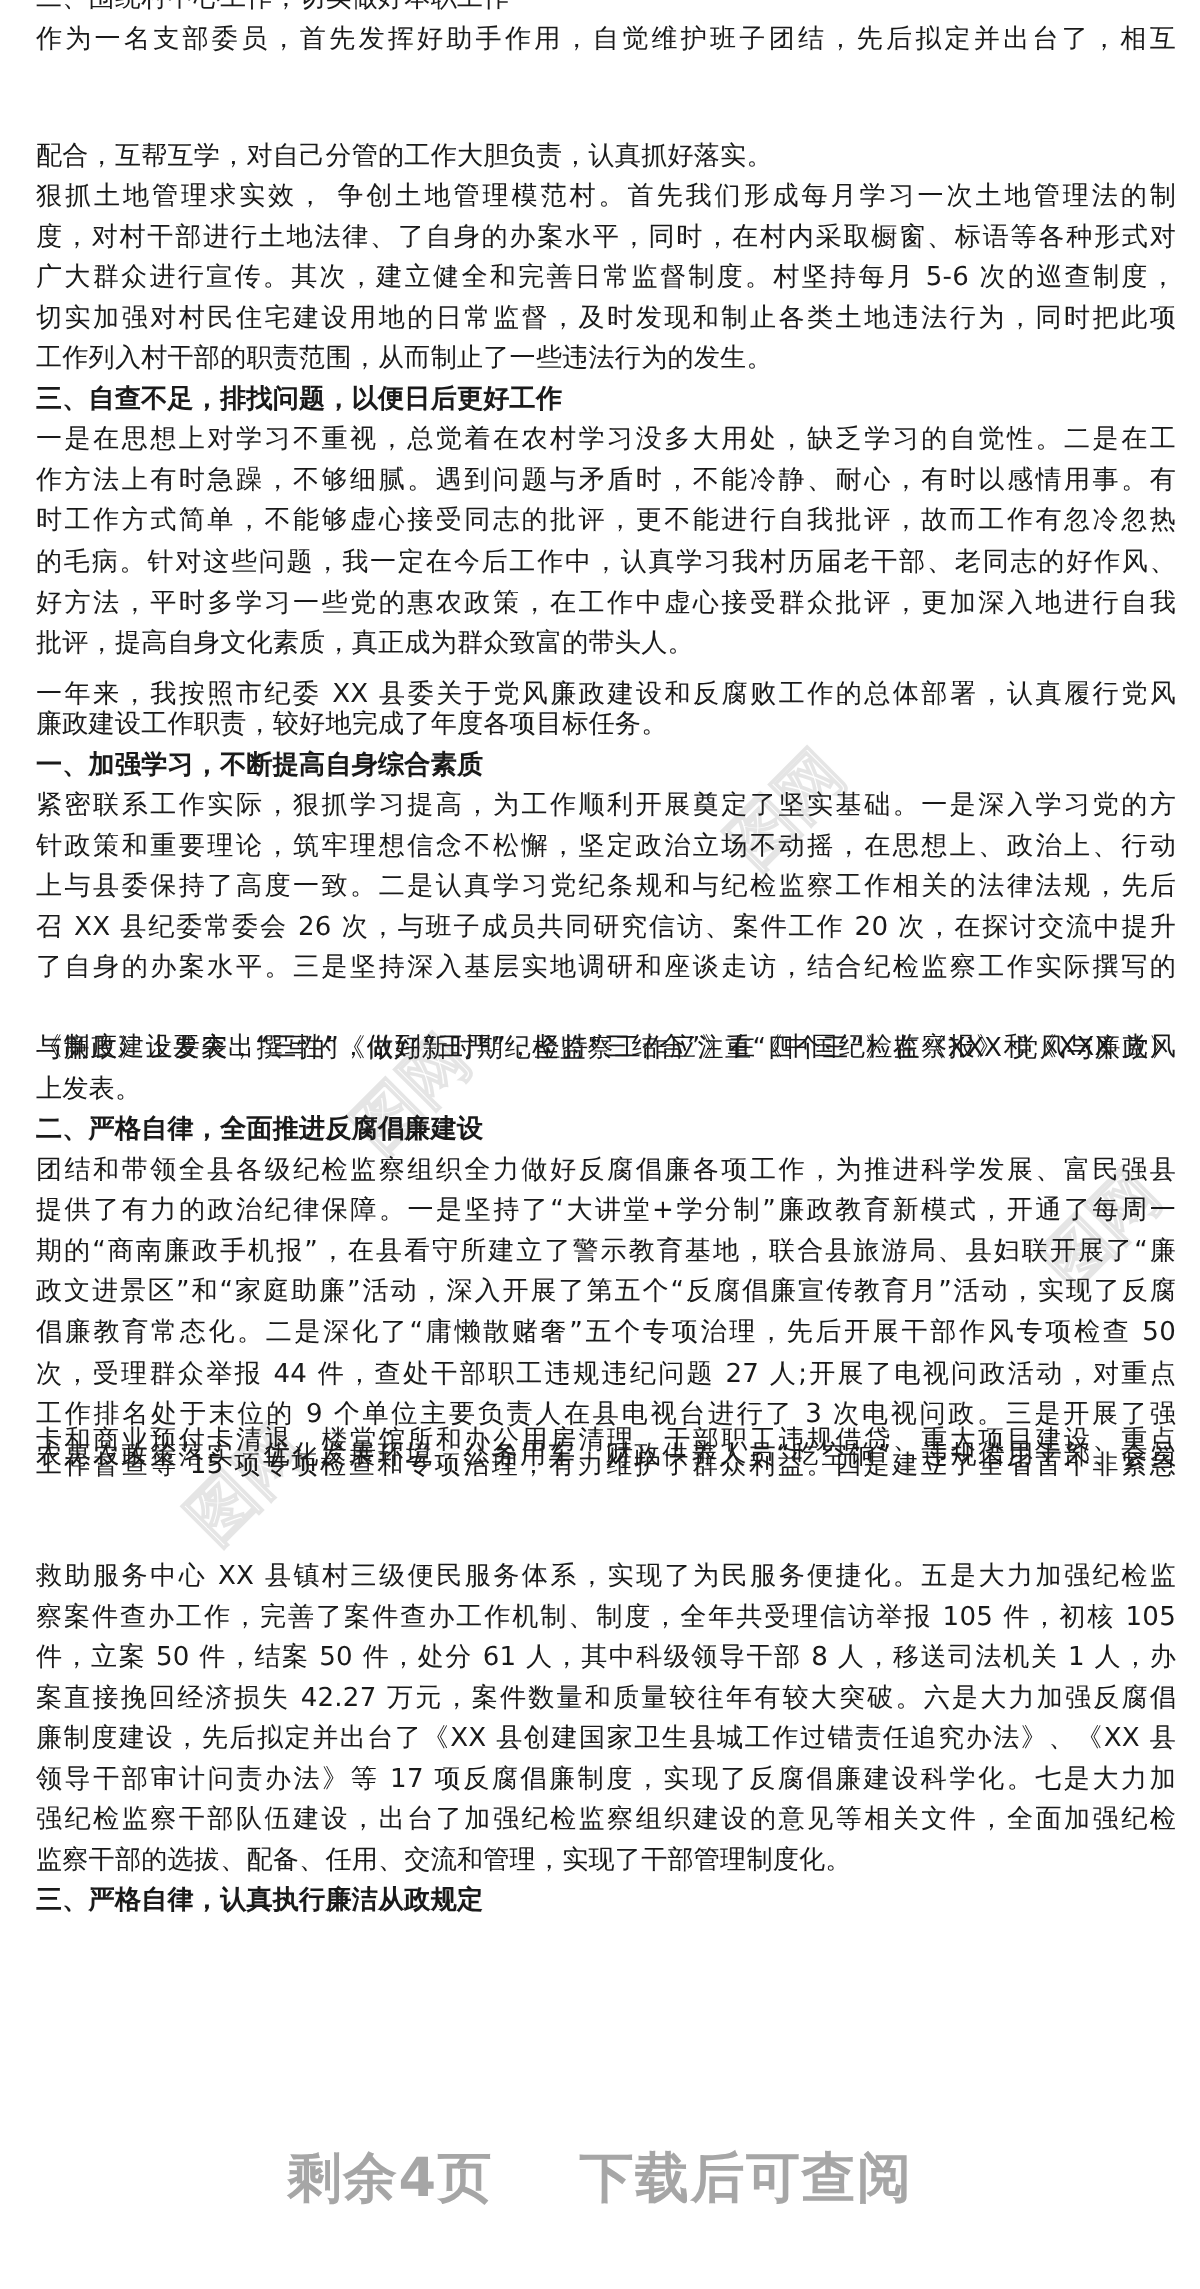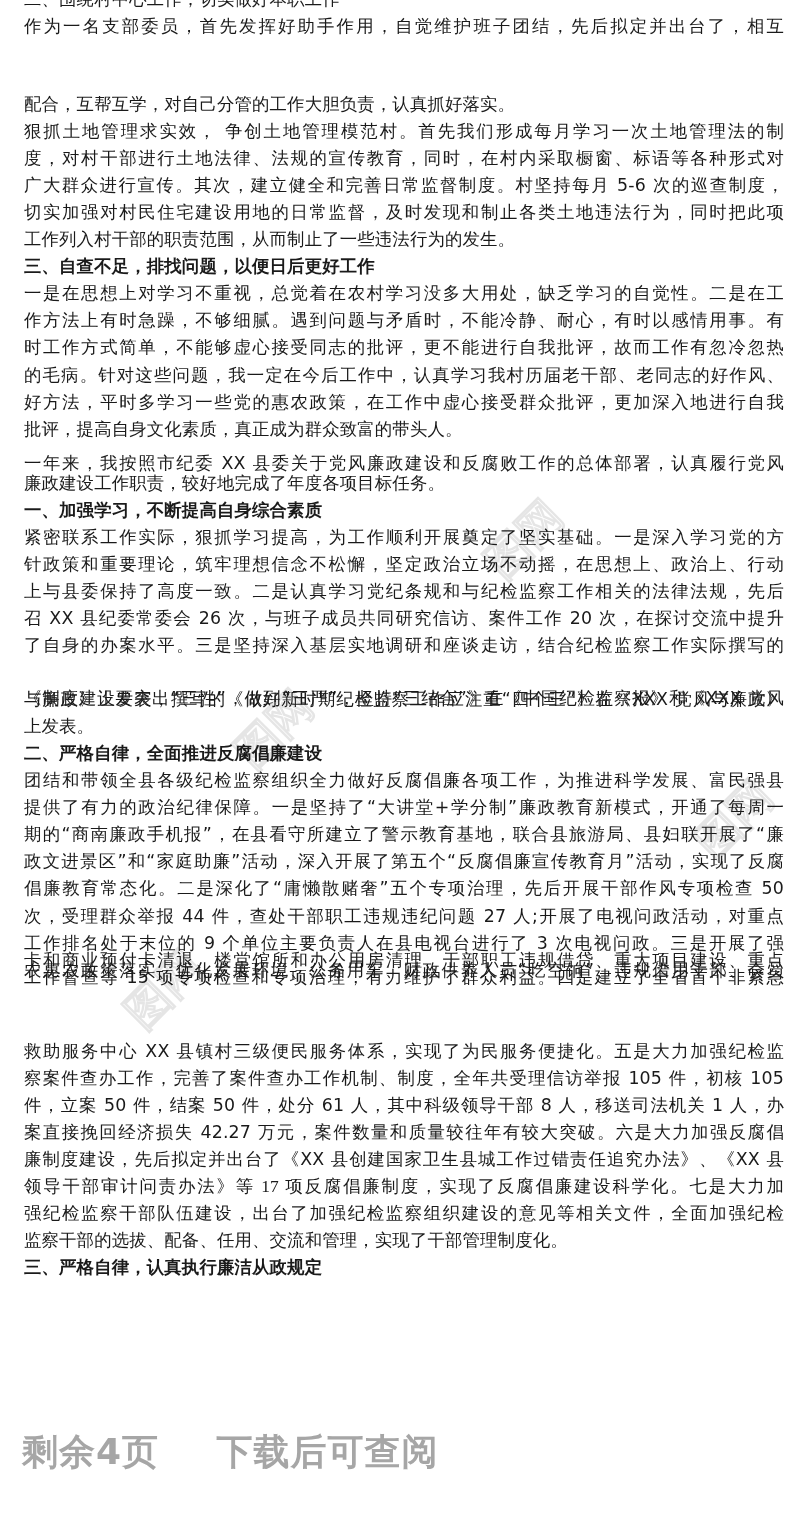--- a/index.html
+++ b/index.html
@@ -5,38 +5,38 @@
   html, body { margin: 0; padding: 0; background: #ffffff; }
   body { width: 800px; height: 1526px; position: relative; overflow: hidden;
          font-family: "DejaVu Sans", "Liberation Sans", sans-serif; color: #1a1a1a; }
   .line { position: absolute; left: 24px; width: 760px; font-size: 17.4px; line-height: 27px;
           white-space: nowrap; letter-spacing: 0.15px; }
   .line.just { text-align: justify; text-align-last: justify; }
   .heading { font-weight: bold; }
   .watermark { position: absolute; color: rgba(160,160,160,0.18); font-size: 44px; font-weight: bold;
                transform: rotate(-45deg); pointer-events: none; white-space: nowrap;
                -webkit-text-stroke: 1px rgba(150,150,150,0.25); color: transparent; }
-  .footer-note { position: absolute; top: 1428px; left: 0; width: 800px; 
+  .footer-note { position: absolute; top: 1428px; left: 0; width: 800px; text-align: center;
                  font-size: 36px; font-weight: bold; color: #a6a6a6; letter-spacing: 1px; }
   .footer-note span { margin: 0 22px; }
 </style>
 </head>
 <body>
 
 <div id="page">
   <div class="watermark" style="left:480px; top:510px;">图网</div>
   <div class="watermark" style="left:230px; top:700px;">图网</div>
   <div class="watermark" style="left:690px; top:790px;">图网</div>
   <div class="watermark" style="left:120px; top:960px;">图网</div>
   <div id="doc-body">
       <div class="line" style="top: -14px;">二、围绕村中心工作，切实做好本职工作</div>
       <div class="line just" style="top: 13px; white-space: normal;">作为一名支部委员，首先发挥好助手作用，自觉维护班子团结，先后拟定并出台了，相互</div>
       <div class="line" style="top: 91px;">配合，互帮互学，对自己分管的工作大胆负责，认真抓好落实。</div>
       <div class="line just" style="top: 118.05px; white-space: normal;">狠抓土地管理求实效， 争创土地管理模范村。首先我们形成每月学习一次土地管理法的制</div>
-      <div class="line just" style="top: 145.1px; white-space: normal;">度，对村干部进行土地法律、法规的宣传教育，同时，在村内采取橱窗、标语等各种形式对</div>
+      <div class="line just" style="top: 145.1px; white-space: normal;">度，对村干部进行土地法律、了自身的办案水平，同时，在村内采取橱窗、标语等各种形式对</div>
       <div class="line just" style="top: 172.15px; white-space: normal;">广大群众进行宣传。其次，建立健全和完善日常监督制度。村坚持每月 5-6 次的巡查制度，</div>
       <div class="line just" style="top: 199.2px; white-space: normal;">切实加强对村民住宅建设用地的日常监督，及时发现和制止各类土地违法行为，同时把此项</div>
       <div class="line" style="top: 226.25px;">工作列入村干部的职责范围，从而制止了一些违法行为的发生。</div>
       <div class="line heading" style="top: 253.3px;">三、自查不足，排找问题，以便日后更好工作</div>
       <div class="line just" style="top: 280.35px; white-space: normal;">一是在思想上对学习不重视，总觉着在农村学习没多大用处，缺乏学习的自觉性。二是在工</div>
       <div class="line just" style="top: 307.4px; white-space: normal;">作方法上有时急躁，不够细腻。遇到问题与矛盾时，不能冷静、耐心，有时以感情用事。有</div>
       <div class="line just" style="top: 334.45px; white-space: normal;">时工作方式简单，不能够虚心接受同志的批评，更不能进行自我批评，故而工作有忽冷忽热</div>
       <div class="line just" style="top: 361.5px; white-space: normal;">的毛病。针对这些问题，我一定在今后工作中，认真学习我村历届老干部、老同志的好作风、</div>
       <div class="line just" style="top: 388.55px; white-space: normal;">好方法，平时多学习一些党的惠农政策，在工作中虚心接受群众批评，更加深入地进行自我</div>
       <div class="line" style="top: 415.6px;">批评，提高自身文化素质，真正成为群众致富的带头人。</div>
@@ -60,21 +60,21 @@
       <div class="line just" style="top: 902.5px; white-space: normal;">次，受理群众举报 44 件，查处干部职工违规违纪问题 27 人;开展了电视问政活动，对重点</div>
       <div class="line just" style="top: 929.55px; white-space: normal;">工作排名处于末位的 9 个单位主要负责人在县电视台进行了 3 次电视问政。三是开展了强</div>
       <div class="line just" style="top: 956.6px; white-space: normal;">农惠农政策落实、优化发展环境、公务用车、财政供养人员“吃空饷”、违规借用干部、会员</div>
       <div class="line just" style="top: 947px; white-space: normal;">卡和商业预付卡清退、楼堂馆所和办公用房清理、干部职工违规借贷、重大项目建设、重点</div>
       <div class="line just" style="top: 964px; white-space: normal;">工作督查等 15 项专项检查和专项治理，有力维护了群众利益。四是建立了全省首个非紧急</div>
       <div class="line just" style="top: 1037.75px; white-space: normal;">救助服务中心 XX 县镇村三级便民服务体系，实现了为民服务便捷化。五是大力加强纪检监</div>
       <div class="line just" style="top: 1064.8px; white-space: normal;">察案件查办工作，完善了案件查办工作机制、制度，全年共受理信访举报 105 件，初核 105</div>
       <div class="line just" style="top: 1091.85px; white-space: normal;">件，立案 50 件，结案 50 件，处分 61 人，其中科级领导干部 8 人，移送司法机关 1 人，办</div>
       <div class="line just" style="top: 1118.9px; white-space: normal;">案直接挽回经济损失 42.27 万元，案件数量和质量较往年有较大突破。六是大力加强反腐倡</div>
       <div class="line just" style="top: 1145.95px; white-space: normal;">廉制度建设，先后拟定并出台了《XX 县创建国家卫生县城工作过错责任追究办法》、《XX 县</div>
-      <div class="line just" style="top: 1173px; white-space: normal; font-family: Liberation Serif, serif;">领导干部审计问责办法》等 17 项反腐倡廉制度，实现了反腐倡廉建设科学化。七是大力加</div>
+      <div class="line just" style="top: 1173px; white-space: normal;">领导干部审计问责办法》等 17 项反腐倡廉制度，实现了反腐倡廉建设科学化。七是大力加</div>
       <div class="line just" style="top: 1200.05px; white-space: normal;">强纪检监察干部队伍建设，出台了加强纪检监察组织建设的意见等相关文件，全面加强纪检</div>
       <div class="line" style="top: 1227.1px;">监察干部的选拔、配备、任用、交流和管理，实现了干部管理制度化。</div>
       <div class="line heading" style="top: 1254.15px;">三、严格自律，认真执行廉洁从政规定</div>
     </div>
 
   <div class="footer-note">
     <span>剩余4页</span>
     <span>下载后可查阅</span>
   </div>
 </div>

